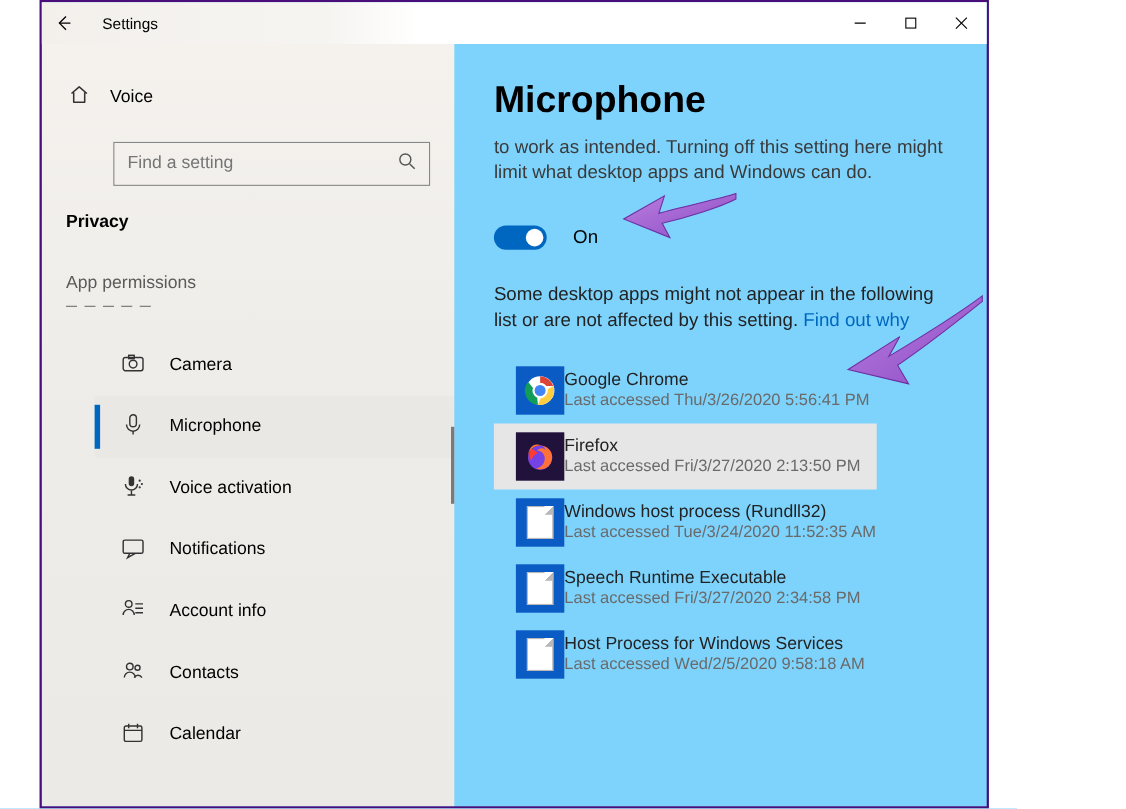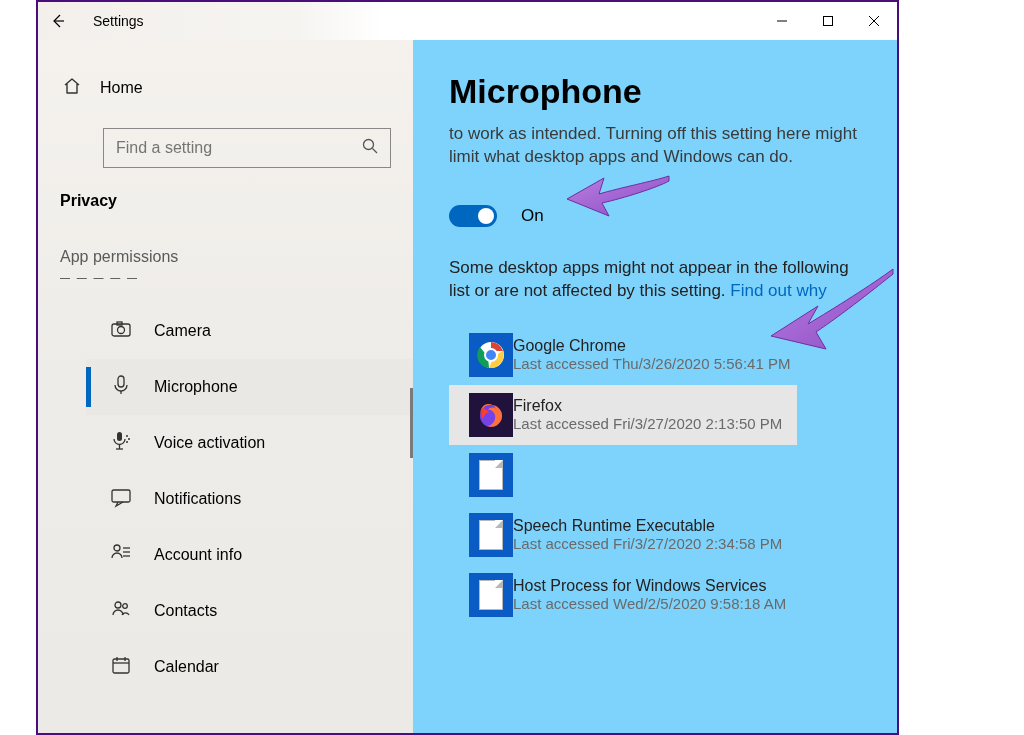--- a/index.html
+++ b/index.html
@@ -79,21 +79,21 @@
         </div>
     </div>
   </div>
 
   <div class="body">
     <div class="sidebar">
       <div class="home-row">
         <span><svg width="20" height="20" viewBox="0 0 20 20">
               <path d="M3 9 L10 3 L17 9 M5 8 L5 17 L15 17 L15 8" stroke="#333" stroke-width="1.4" fill="none" stroke-linejoin="round"></path>
             </svg></span>
-        <span>Home</span>
+        <span>Voice</span>
       </div>
       <div class="search-wrap">
         <div class="search-box">
           <input class="search" type="text" placeholder="Find a setting" style="">
           <span class="search-icon"><svg width="18" height="18" viewBox="0 0 18 18">
                 <circle cx="7.5" cy="7.5" r="5" stroke="#555" stroke-width="1.3" fill="none"></circle>
                 <line x1="11.5" y1="11.5" x2="16" y2="16" stroke="#555" stroke-width="1.3"></line>
               </svg></span>
         </div>
       </div>
@@ -214,20 +214,24 @@
           <div class="meta">
             <span class="name">Firefox</span>
             <span class="ts">Last accessed Fri/3/27/2020 2:13:50 PM</span>
           </div>
         </div>
 
         <div class="app">
           <div class="icon blue">
               <div class="docicon"></div>
             </div>
+          <div class="meta">
+            <span class="name">Windows host process (Rundll32)</span>
+            <span class="ts">Last accessed Tue/3/24/2020 11:52:35 AM</span>
+          </div>
         </div>
 
         <div class="app">
           <div class="icon blue">
               <div class="docicon"></div>
             </div>
           <div class="meta">
             <span class="name">Speech Runtime Executable</span>
             <span class="ts">Last accessed Fri/3/27/2020 2:34:58 PM</span>
           </div>

